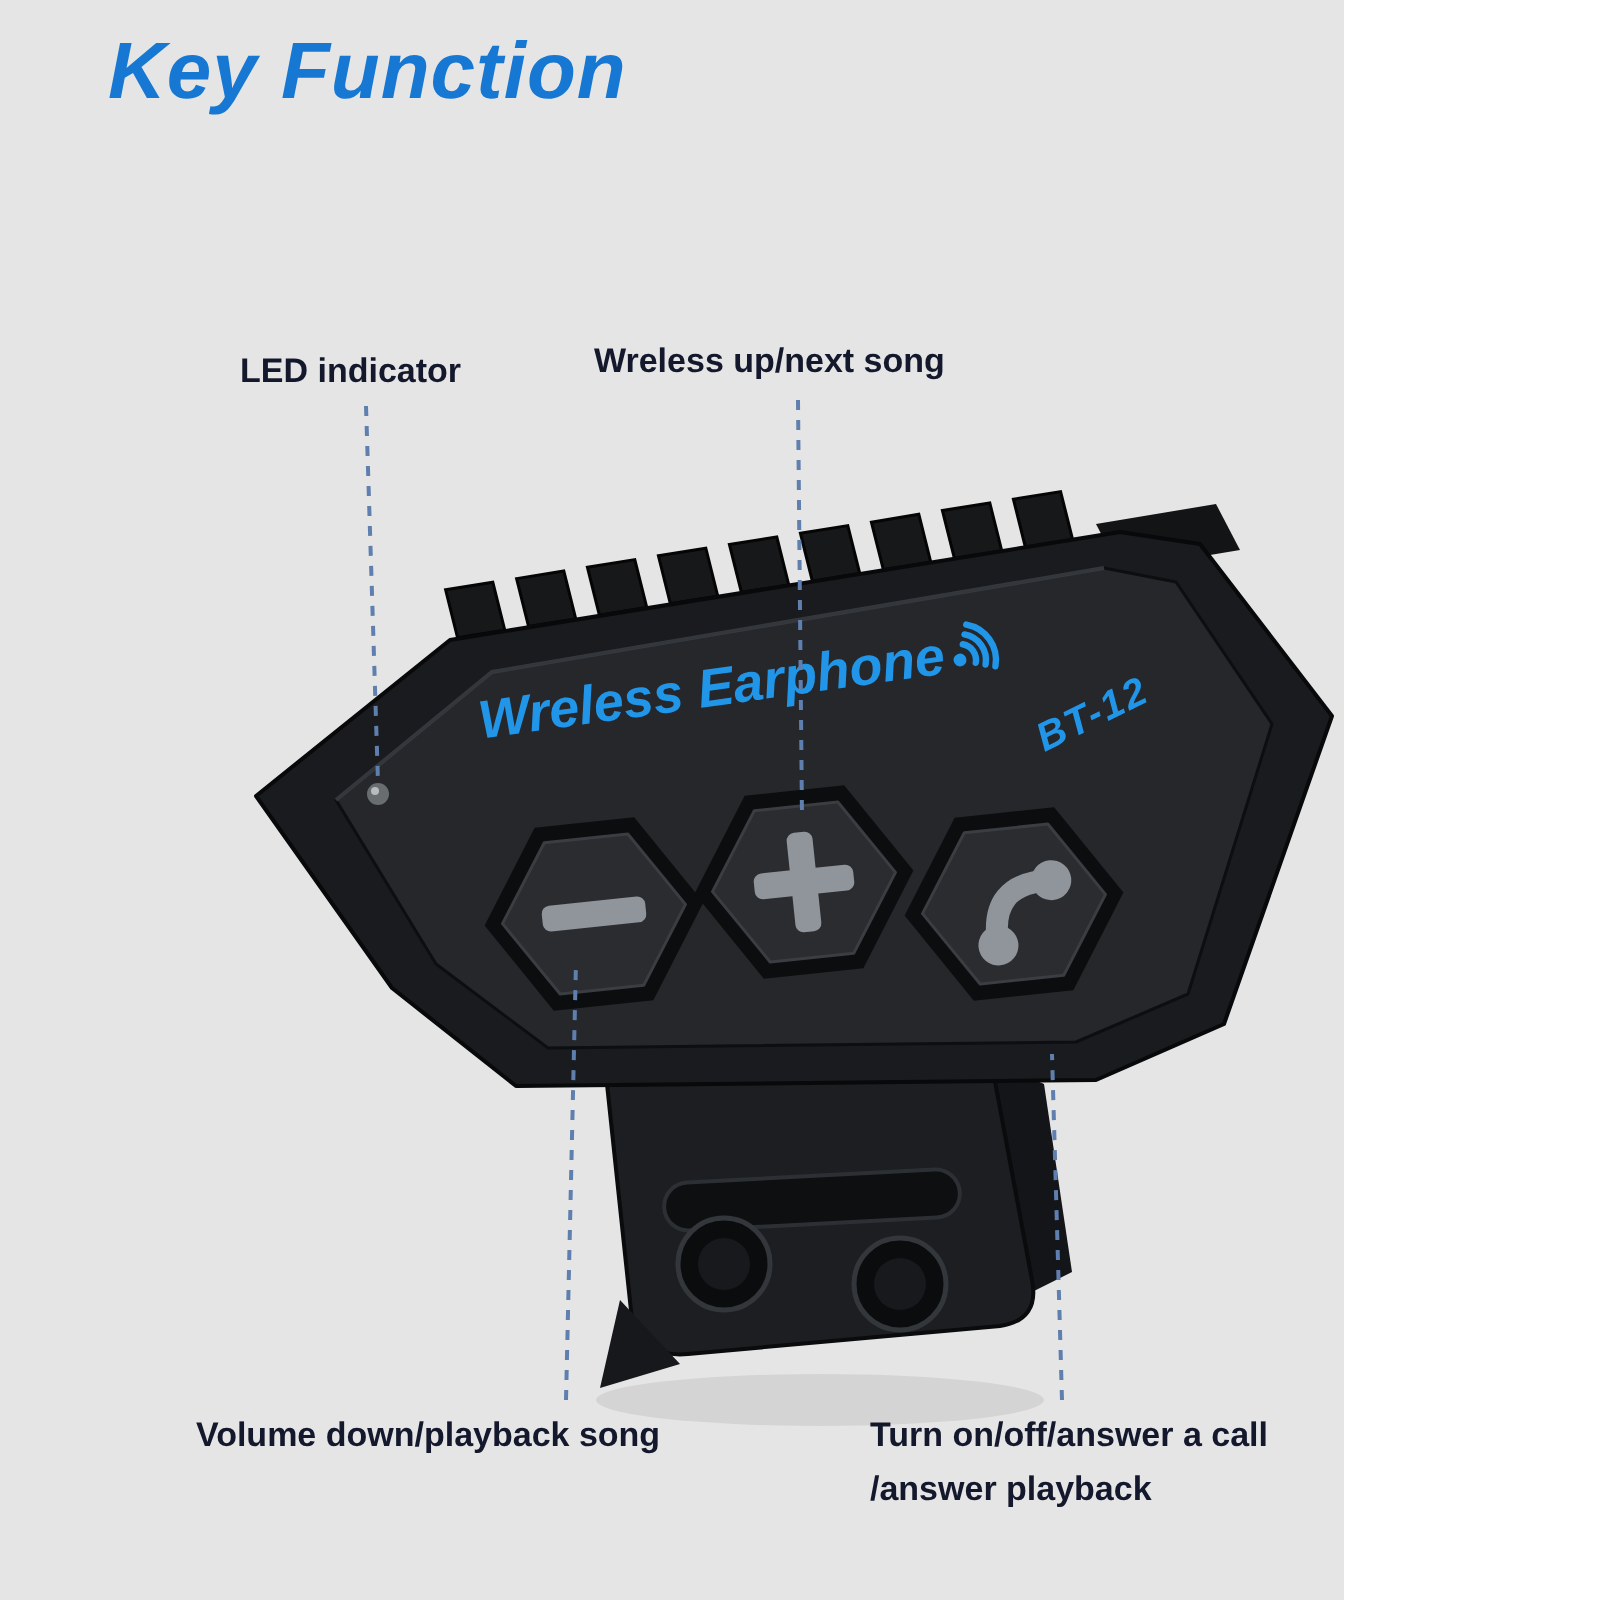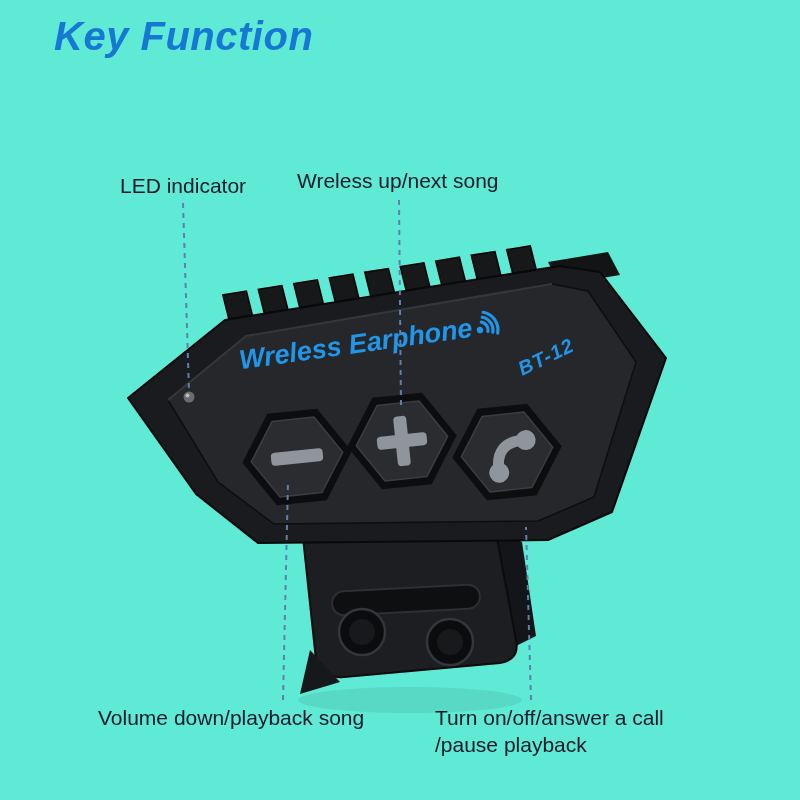--- a/index.html
+++ b/index.html
@@ -1,47 +1,47 @@
 <!DOCTYPE html>
 <html><head>
 <meta charset="utf-8">
 <style>
   html,body{margin:0;padding:0;background:#fff;}
   .canvas{
-    position:relative;width:800px;height:800px;background:#5eead4;
+    position:relative;width:672px;height:800px;background:#e5e5e5;
     overflow:hidden;font-family:"Liberation Sans", sans-serif;
   }
   .title{
     position:absolute;left:54px;top:14px;margin:0;
     font-size:40px;font-style:italic;font-weight:600;
     color:#1778d4;letter-spacing:.5px;
   }
   .label{
-    position:absolute;font-size:21px;color:#14182c;font-weight:400;
+    position:absolute;font-size:17px;color:#14182c;font-weight:700;
     line-height:27px;white-space:nowrap;
   }
   .label-led{left:120px;top:172px;}
   .label-volup{left:297px;top:167px;}
   .label-voldown{left:98px;top:704px;}
   .label-power{left:435px;top:704px;}
   .scene{position:absolute;left:0;top:0;}
 </style>
 </head>
 <body>
 
 <div class="canvas">
 
   <h1 class="title">Key Function</h1>
 
   <div class="label label-led">LED indicator</div>
   <div class="label label-volup">Wreless up/next song</div>
   <div class="label label-voldown">Volume down/playback song</div>
   <div class="label label-power">
     <div>Turn on/off/answer a call</div>
-    <div>/pause playback</div>
+    <div>/answer playback</div>
   </div>
 
   <svg class="scene" width="800" height="800" viewBox="0 0 800 800">
 
     <ellipse cx="410" cy="700" rx="112" ry="13" fill="#000" opacity="0.07"></ellipse>
 
     <g>
       <polygon points="494,530 522,542 536,636 512,648" fill="#141518"></polygon>
       <path d="M302 528 L494 522 L516 640 Q520 660 500 663 L344 677 Q322 679 316 660 Z" fill="#1c1e21" stroke="#0a0b0c" stroke-width="2"></path>
       <polygon points="310,650 340,682 300,694" fill="#17181b"></polygon>

